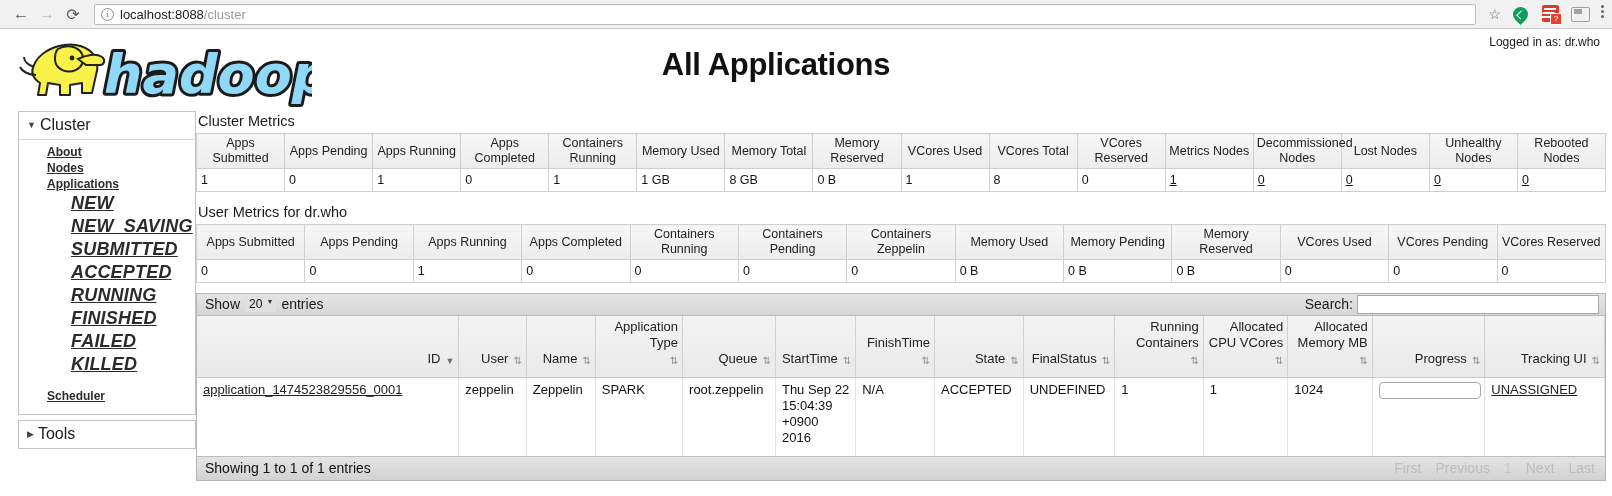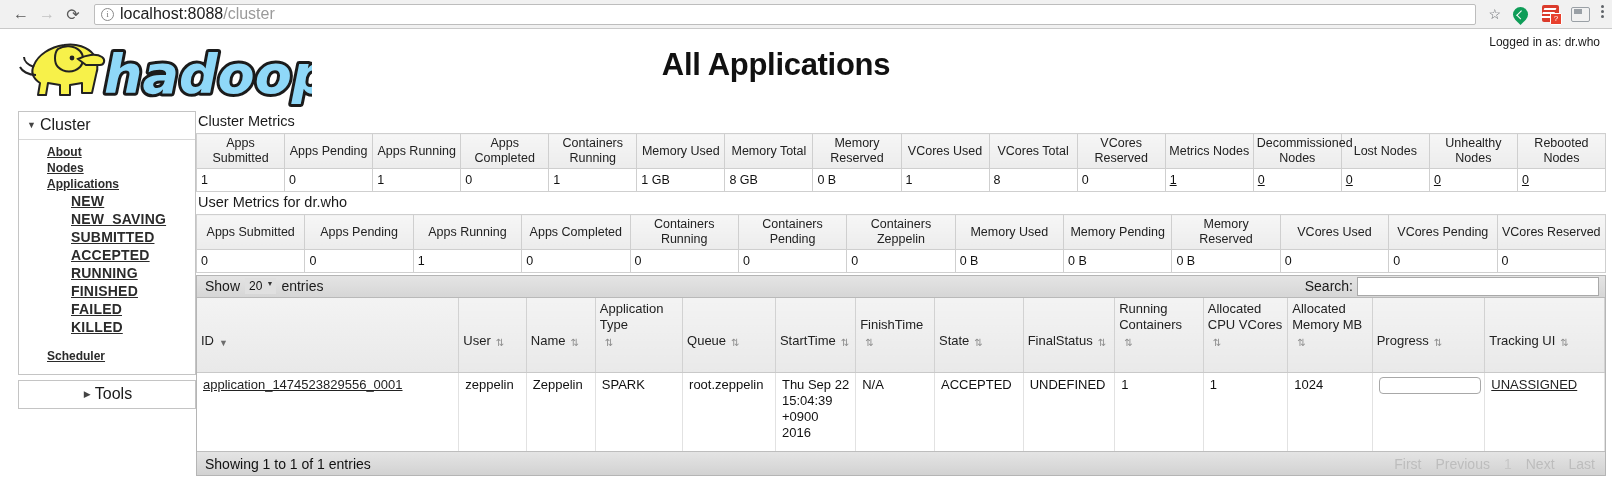--- a/index.html
+++ b/index.html
@@ -42,21 +42,21 @@
     border: 1px solid #8a8a8a;
     border-radius: 50%;
     color: #6a6a6a;
     font-size: 8px;
     line-height: 11px;
     text-align: center;
     font-family: "Liberation Serif", serif;
     flex: none;
     margin-right: 6px;
   }
-  .url-text { font-size: 16px; color: #9a9a9a; white-space: nowrap; }
+  .url-text { font-size: 13px; color: #9a9a9a; white-space: nowrap; }
   .url-text b { color: #202020; font-weight: normal; }
   .star-icon { font-size: 14px; color: #5f6368; margin-left: 6px; flex: none; }
   .ext-icons { display: flex; align-items: center; gap: 11px; padding-left: 12px; flex: none; }
   .ic { width: 18px; height: 18px; position: relative; flex: none; }
   .ic-hangouts {
     width: 15px; height: 15px;
     background: #0f9d58;
     border-radius: 50% 50% 50% 0;
     transform: rotate(-45deg);
     margin-top: 2px;
@@ -148,35 +148,35 @@
   .nav-head .caret { font-size: 9px; color: #444; margin-right: 4px; position: relative; top: -2px; }
   .nav-body { padding: 4px 0 10px 0; }
   .nav-link {
     display: block;
     font-size: 12px;
     color: #2b2b2b;
     text-decoration: underline;
     padding: 1px 0 1px 28px;
     font-weight: bold;
   }
-  .nav-link.sub { padding-left: 52px; font-size: 14px; letter-spacing: 0.2px; }
+  .nav-link.sub { padding-left: 52px; font-size: 18px; letter-spacing: 0.2px; font-style: italic; }
   .nav-link.spaced { margin-top: 12px; }
-  .nav-box.collapsed .nav-head { border-bottom: none; text-align: center; }
+  .nav-box.collapsed .nav-head { border-bottom: none; }
 
   
   .section-label {
     font-size: 14.5px;
     color: #1a1a1a;
     padding: 2px 0 4px 2px;
   }
   table.metrics {
     width: 100%;
     border-collapse: collapse;
     table-layout: fixed;
-    margin-bottom: 0;
+    margin-bottom: 10px;
   }
   table.metrics th {
     background: linear-gradient(to bottom, #f6f6f6, #ececec);
     border: 1px solid #cfcfcf;
     font-size: 12.5px;
     font-weight: normal;
     color: #222;
     padding: 2px 3px;
     line-height: 15px;
     text-align: center;
@@ -232,24 +232,24 @@
   }
 
   table.apps { width: 100%; border-collapse: collapse; table-layout: fixed; }
   table.apps th {
     background: linear-gradient(to bottom, #f3f3f3, #e9e9e9);
     border-right: 1px solid #d2d2d2;
     border-bottom: 1px solid #c9c9c9;
     font-size: 13px;
     font-weight: normal;
     color: #222;
-    padding: 3px 4px 23px 4px;
+    padding: 3px 4px 10px 4px;
     line-height: 16px;
     vertical-align: bottom;
-    text-align: left;
+    text-align: right;
     position: relative;
   }
   table.apps th .thin { display: inline-block; }
   .sort-ind {
     display: inline-block;
     font-size: 10px;
     color: #8d8d8d;
     margin-left: 5px;
     line-height: 10px;
     vertical-align: -1px;
@@ -271,21 +271,21 @@
     width: 100px; height: 15px;
     border: 1px solid #a8a8a8;
     border-radius: 4px;
     background: #fff;
     margin: 0 auto;
   }
   .dt-bottom {
     background: linear-gradient(to bottom, #e4e4e4, #d2d2d2);
     border-top: 1px solid #bdbdbd;
     display: flex;
-    align-items: flex-start;
+    align-items: center;
     justify-content: space-between;
     padding: 4px 4px 4px 8px;
     font-size: 14px;
     color: #111;
     height: 24px;
     box-sizing: border-box;
   }
   .pager { display: flex; align-items: center; gap: 14px; padding-right: 6px; }
   .pager span { font-size: 14px; color: #bdbdbd; }
   .pager span.cur { color: #c6c6c6; }

